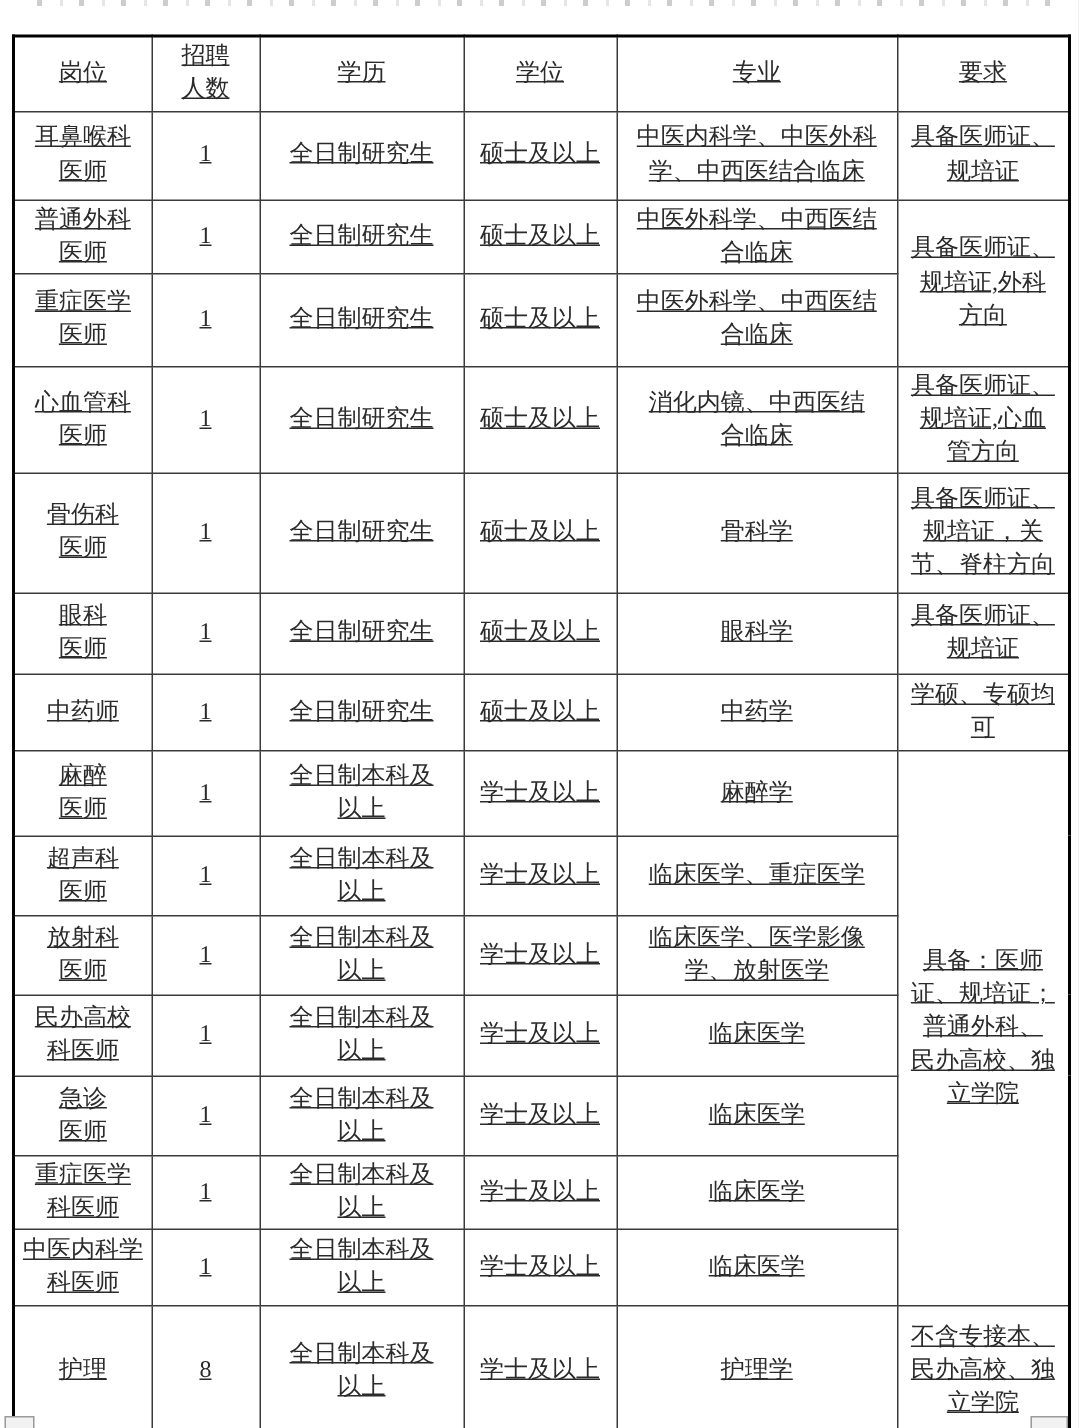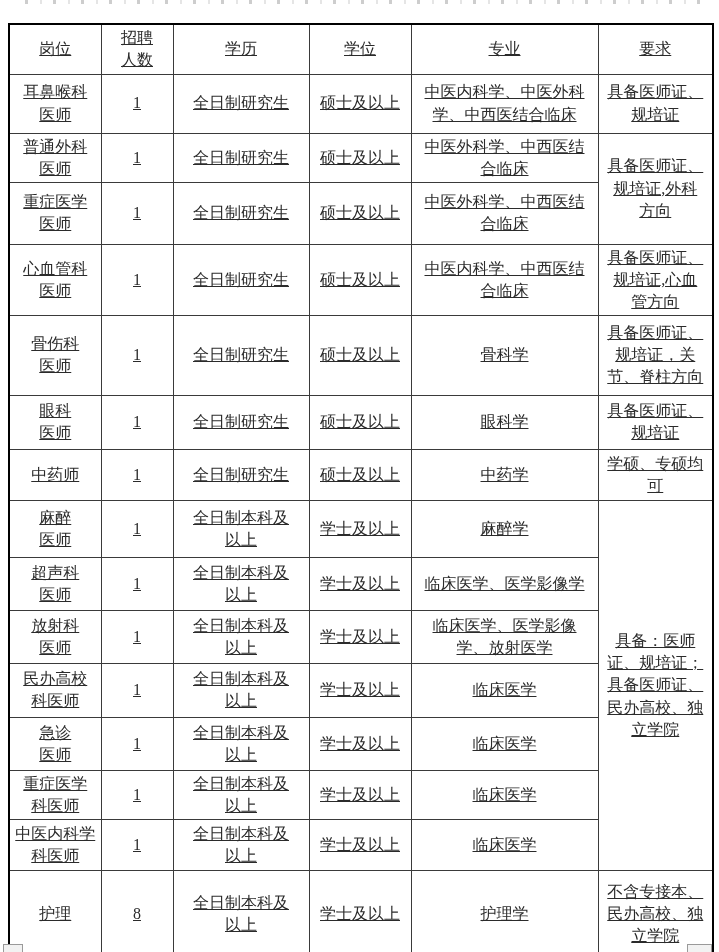--- a/index.html
+++ b/index.html
@@ -129,21 +129,21 @@
           <td>硕士及以上</td>
           <td>中医外科学、中西医结
 合临床</td>
         </tr>
         <tr>
           <td>心血管科
 医师</td>
           <td>1</td>
           <td>全日制研究生</td>
           <td>硕士及以上</td>
-          <td>中医内科学、中西医结
+          <td>消化内镜、中西医结
 合临床</td>
           <td>具备医师证、
 规培证,心血
 管方向</td>
         </tr>
         <tr>
           <td>骨伤科
 医师</td>
           <td>1</td>
           <td>全日制研究生</td>
@@ -175,32 +175,32 @@
         <tr>
           <td>麻醉
 医师</td>
           <td>1</td>
           <td>全日制本科及
 以上</td>
           <td>学士及以上</td>
           <td>麻醉学</td>
           <td rowspan="7">具备：医师
 证、规培证；
-具备医师证、
+普通外科、
 民办高校、独
 立学院</td>
         </tr>
         <tr>
           <td>超声科
 医师</td>
           <td>1</td>
           <td>全日制本科及
 以上</td>
           <td>学士及以上</td>
-          <td>临床医学、医学影像学</td>
+          <td>临床医学、重症医学</td>
         </tr>
         <tr>
           <td>放射科
 医师</td>
           <td>1</td>
           <td>全日制本科及
 以上</td>
           <td>学士及以上</td>
           <td>临床医学、医学影像
 学、放射医学</td>

